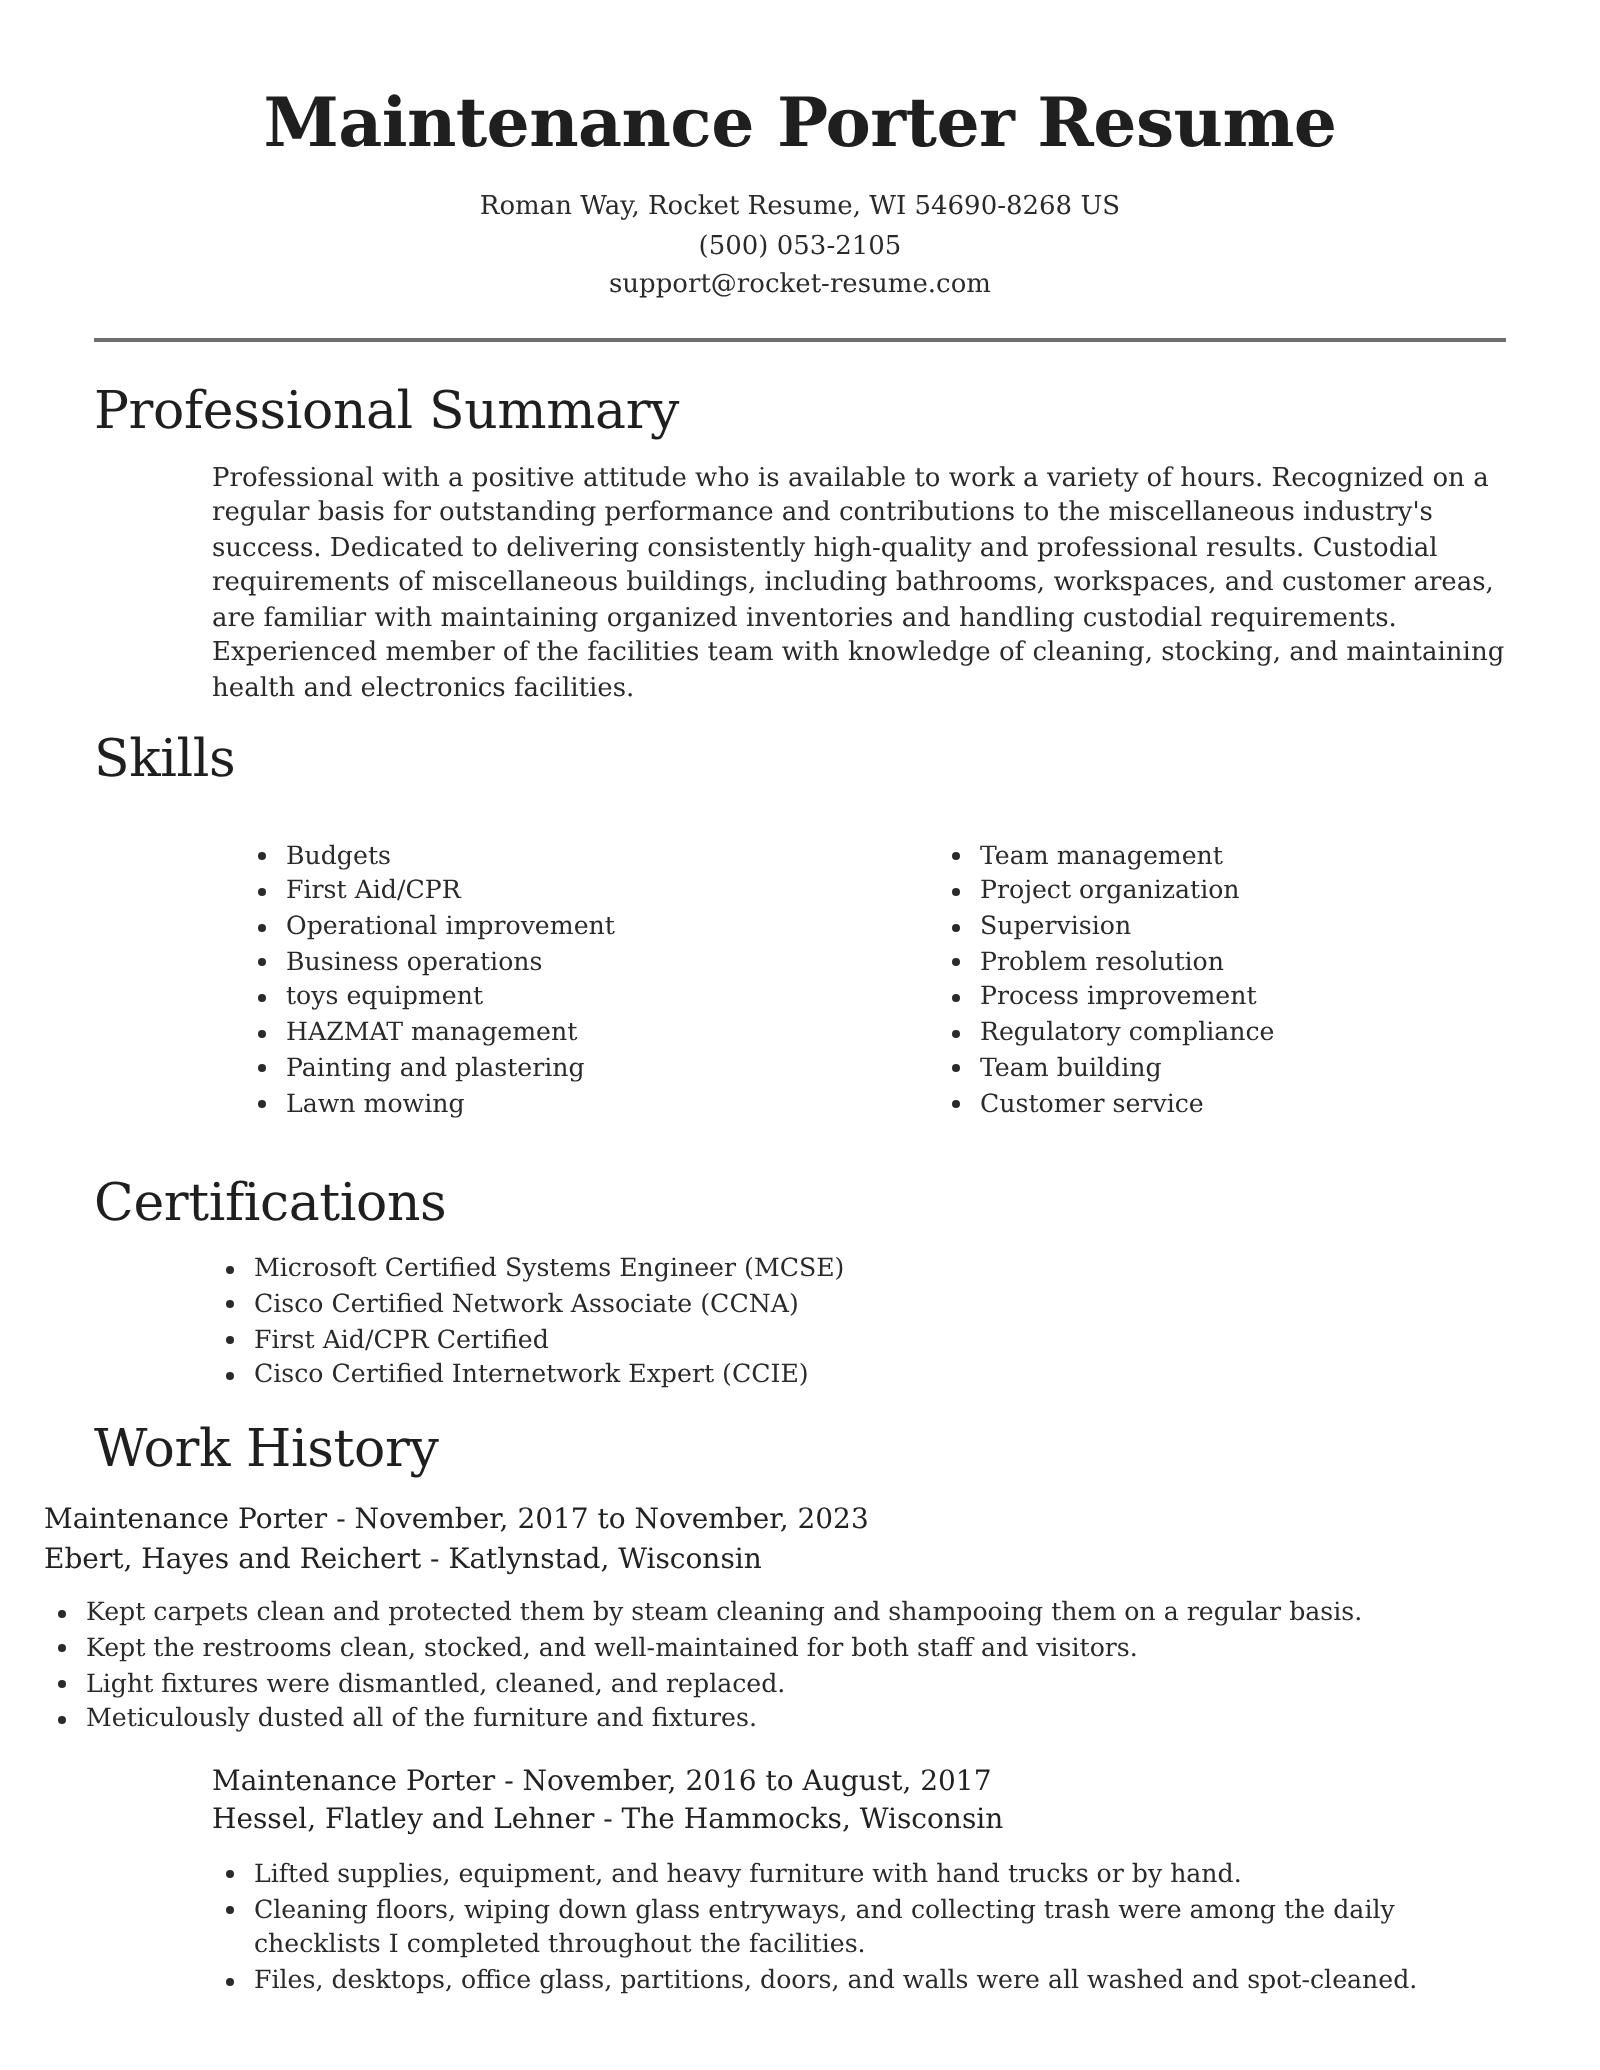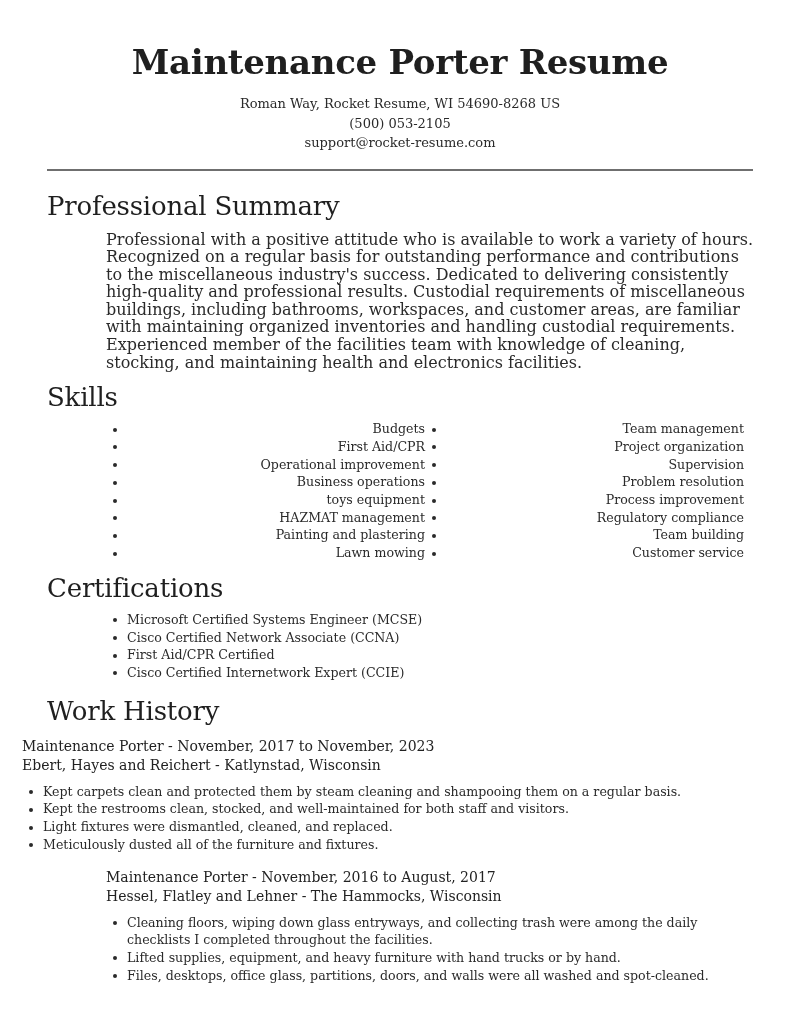--- a/index.html
+++ b/index.html
@@ -18,25 +18,25 @@
     .divider {
       margin: 16px 47px 0 47px; height: 0; border: none;
       border-top: 2px solid #6f6f6f;
     }
     .section-title {
       font-size: 26px; font-weight: normal; margin: 0; padding-left: 47px;
       line-height: 34px; color: #1f1f1f; letter-spacing: -0.2px;
     }
     .summary-title { margin-top: 18px; }
     .summary {
-      margin: 8px 47px 0 106px; font-size: 16px; line-height: 17.6px; color: #2a2a2a;
+      margin: 8px 47px 0 106px; font-size: 13px; line-height: 17.6px; color: #2a2a2a;
     }
     .skills-title { margin-top: 9px; }
     .skills-wrap { display: flex; margin-top: 6px; padding-left: 106px; }
-    .skills-col { width: 319px; margin: 0; padding: 0; list-style: none; text-align: right; }
+    .skills-col { width: 319px; margin: 16px; padding: 0; list-style: none; }
     ul.bullets { margin: 0; padding: 0; list-style: none; }
     .bullets li, .skills-col li {
       position: relative; padding-left: 21px;
       font-size: 12.6px; line-height: 17.7px; color: #2a2a2a;
     }
     .bullets li::before, .skills-col li::before {
       content: ""; position: absolute; left: 7px; top: 7.5px;
       width: 4px; height: 4px; border-radius: 50%; background: #2a2a2a;
     }
     .cert-title { margin-top: 9px; }
@@ -117,21 +117,21 @@
         <li>Kept the restrooms clean, stocked, and well-maintained for both staff and visitors.</li>
         <li>Light fixtures were dismantled, cleaned, and replaced.</li>
         <li>Meticulously dusted all of the furniture and fixtures.</li>
       </ul>
     </div>
 
     <div class="job job2">
       <div class="job-head">Maintenance Porter - November, 2016 to August, 2017</div>
       <div class="job-head">Hessel, Flatley and Lehner - The Hammocks, Wisconsin</div>
       <ul class="bullets">
+        <li>Lifted supplies, equipment, and heavy furniture with hand trucks or by hand.</li>
         <li>Cleaning floors, wiping down glass entryways, and collecting trash were among the daily checklists I completed throughout the facilities.</li>
-        <li>Lifted supplies, equipment, and heavy furniture with hand trucks or by hand.</li>
         <li>Files, desktops, office glass, partitions, doors, and walls were all washed and spot-cleaned.</li>
 
       </ul>
     </div>
   </section>
 
 </div>
 
 </body></html>

